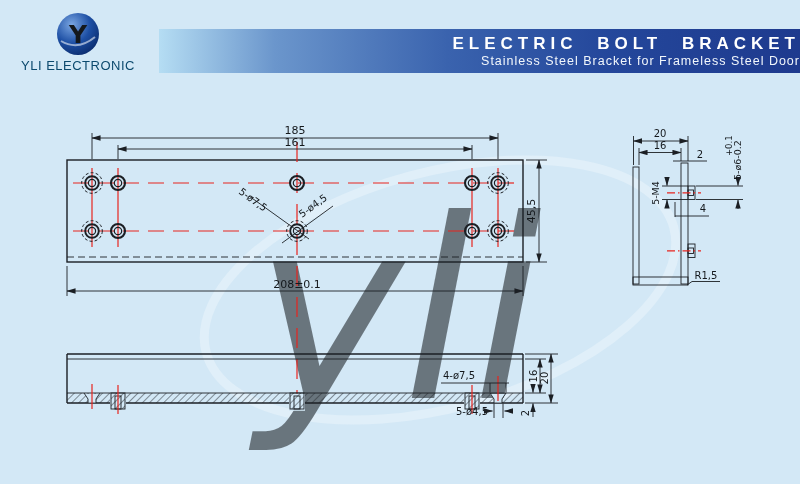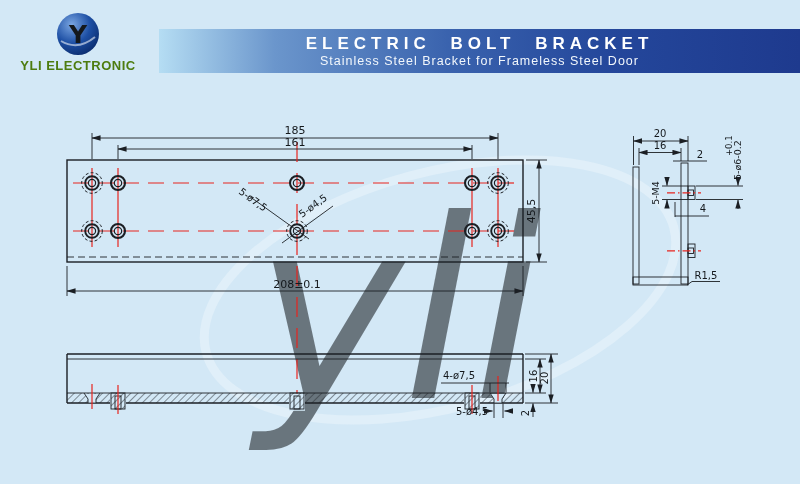--- a/index.html
+++ b/index.html
@@ -1,24 +1,24 @@
 <!DOCTYPE html>
 <html><head>
 <meta charset="utf-8">
 <style>
   html,body{margin:0;padding:0;}
   body{width:800px;height:484px;background:#d3e8f6;font-family:"Liberation Sans","DejaVu Sans",sans-serif;overflow:hidden;}
   .page{position:relative;width:800px;height:484px;background:#d3e8f6;}
 
   
   .brand{position:absolute;left:10px;top:12px;width:136px;display:flex;flex-direction:column;align-items:center;}
-  .brand .company{margin-top:2px;font-weight:bold;font-size:13px;letter-spacing:.5px;color:#4d7c0f;white-space:nowrap;}
+  .brand .company{margin-top:2px;font-weight:normal;font-size:13px;letter-spacing:.5px;color:#0c4a6e;white-space:nowrap;}
   .banner{position:absolute;left:159px;top:29px;width:641px;height:44px;
           background:linear-gradient(to right,#b5ddf3 0%,#6b96cc 18%,#3a63ae 45%,#24479b 70%,#1e3a8e 100%);
-          display:flex;flex-direction:column;justify-content:center;align-items:center;}
+          display:flex;flex-direction:column;justify-content:center;align-items:flex-end;}
   .banner .title{color:#fff;font-weight:bold;font-size:17px;letter-spacing:5px;word-spacing:10px;line-height:20px;white-space:nowrap;}
   .banner .subtitle{color:#f2f7fc;font-size:12.5px;letter-spacing:1px;line-height:15px;white-space:nowrap;}
 
   
   .sheet{position:absolute;left:0;top:0;}
   svg text{font-family:"DejaVu Sans","Liberation Sans",sans-serif;fill:#14181c;}
   .ln{stroke:#1b1f24;stroke-width:1.4;fill:none;}
   .lt{stroke:#1b1f24;stroke-width:0.9;fill:none;}
   .dim{stroke:#1b1f24;stroke-width:0.9;fill:none;}
   .red{stroke:#e8241f;stroke-width:1.2;fill:none;}

